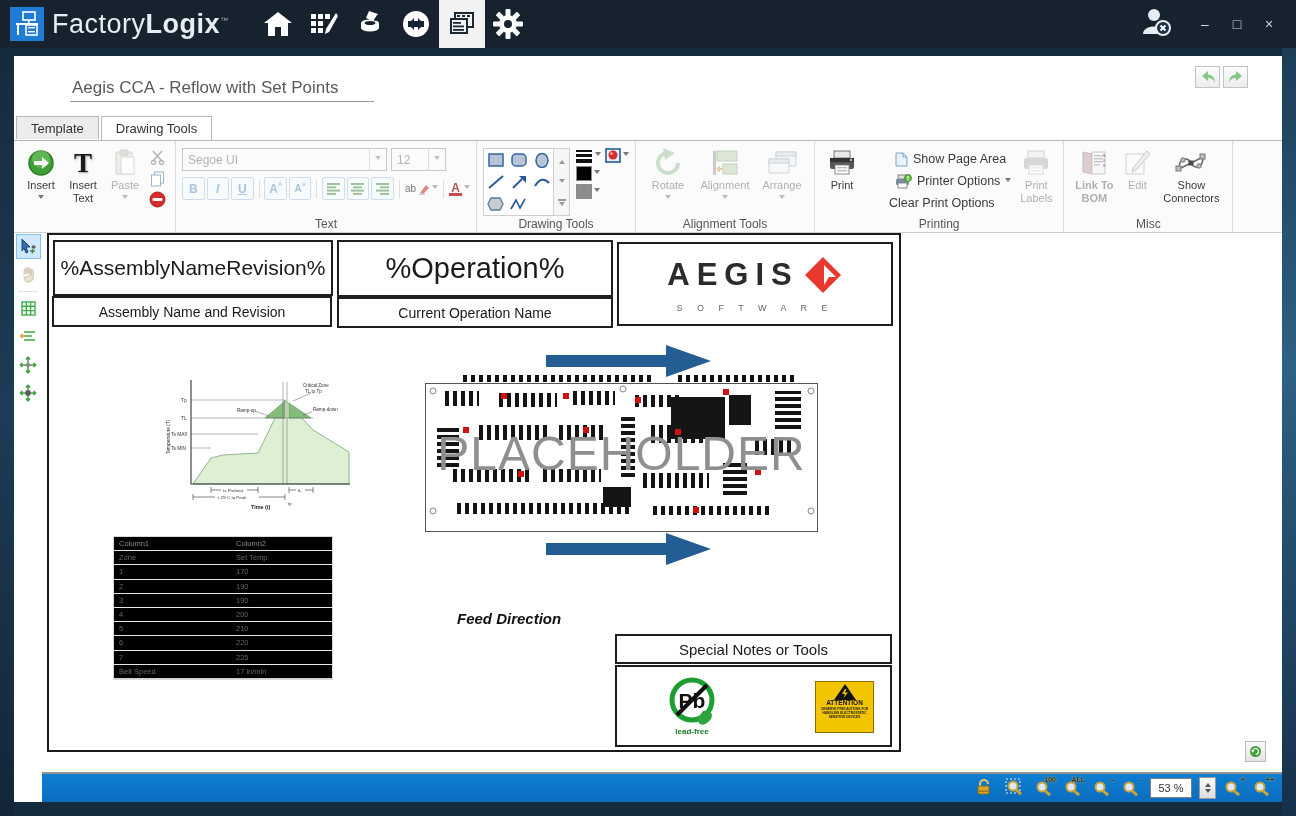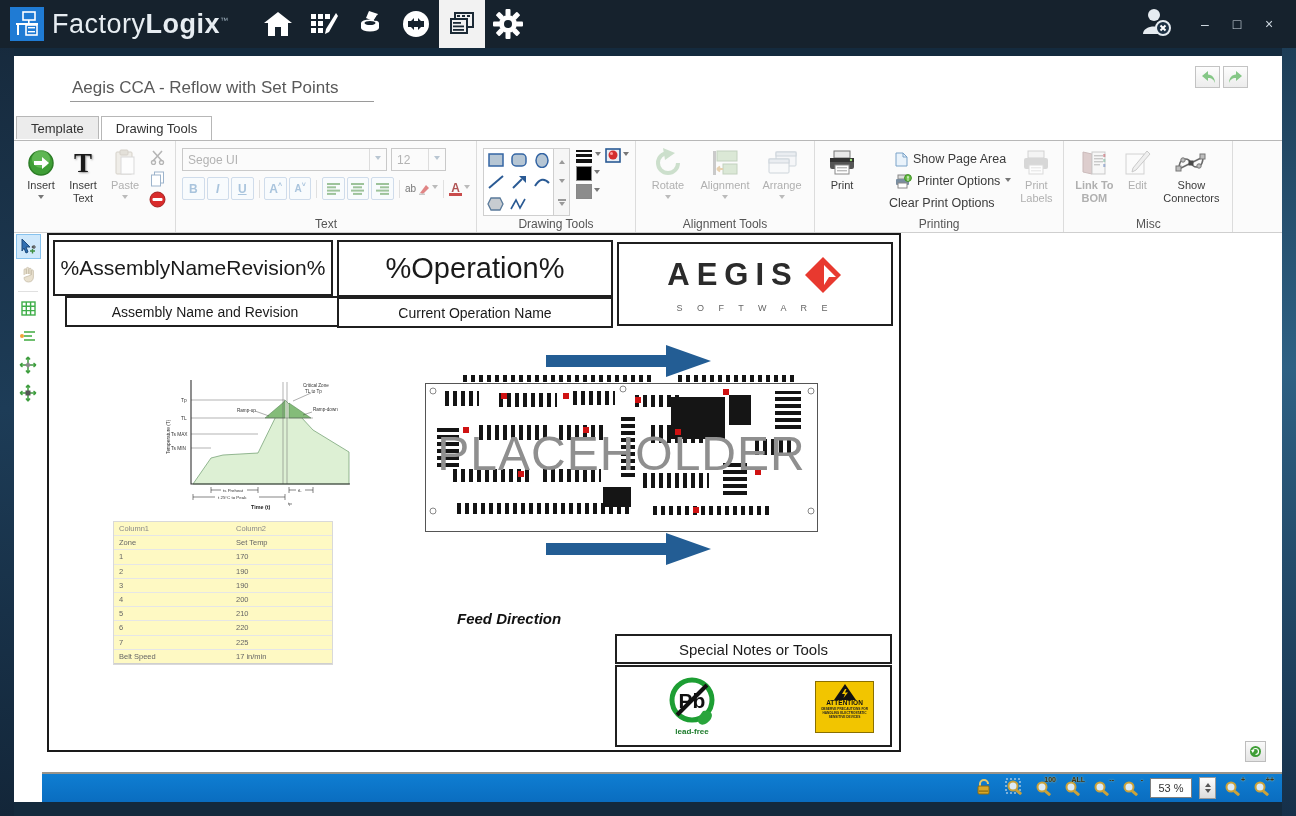--- a/index.html
+++ b/index.html
@@ -67,21 +67,21 @@
   .ltbtn{width:23px;height:23px;display:flex;align-items:center;justify-content:center;cursor:pointer;border:1px solid transparent;}
   .ltbtn.active{background:#cfe8fb;border-color:#86c2ee;}
   .lthr{width:20px;height:1px;background:#e0e0e0;margin:1px 0;}
   .canvas{flex:1;position:relative;background:#fff;}
   .page{position:absolute;left:5px;top:1px;width:850px;height:515px;border:2px solid #1a1a1a;}
   .obj{position:absolute;border:2px solid #1f1f1f;display:flex;align-items:center;justify-content:center;background:#fff;}
   .feed-arrow{position:absolute;width:165px;height:32px;}
   .feed-arrow .bar{position:absolute;left:0;top:10px;width:122px;height:12px;background:#235d94;}
   .feed-arrow .tip{position:absolute;left:120px;top:0;width:0;height:0;border-top:16px solid transparent;border-bottom:16px solid transparent;border-left:45px solid #235d94;}
   
-  .stable{position:absolute;left:64px;top:286px;width:218px;border:1px solid #d9d9d9;background:#fef9c3;font-size:7.5px;color:#666;}
+  .stable{position:absolute;left:64px;top:301px;width:218px;border:1px solid #d9d9d9;background:#000000;font-size:7.5px;color:#666;}
   .trow{display:flex;border-bottom:1px solid #e6e6e6;height:13.2px;align-items:center;}
   .trow:last-child{border-bottom:1px solid #cfcfcf;align-items:center;}
   .trow.thead{color:#8a8a8a;}
   .tcell{padding-left:5px;overflow:hidden;white-space:nowrap;}
   .tcell:first-child{width:112px;flex:none;}
   
   .pcb{position:absolute;left:374px;top:134px;width:397px;height:169px;}
   .pcb .board{position:absolute;inset:14px 2px 6px 2px;border:1px solid #555;background:#fff;}
   .pcb i{position:absolute;display:block;}
   .st{background:repeating-linear-gradient(90deg,#141414 0 4px,transparent 4px 8px);}
@@ -639,21 +639,21 @@
           </svg>
       </div>
     </div>
 
     <div class="canvas">
       <div class="page">
 
         <div class="obj" style="left:4px;top:5px;width:276px;height:52px;font-size:21px;color:#1a1a1a;">
             <span>%AssemblyNameRevision%</span>
           </div>
-        <div class="obj" style="left:16px;top:61px;width:276px;height:27px;font-size:14px;color:#1a1a1a;">
+        <div class="obj" style="left:3px;top:61px;width:276px;height:27px;font-size:14px;color:#1a1a1a;">
             <span>Assembly Name and Revision</span>
           </div>
         <div class="obj" style="left:288px;top:62px;width:272px;height:27px;font-size:14px;color:#1a1a1a;">
             <span>Current Operation Name</span>
           </div>
         <div class="obj" style="left:288px;top:5px;width:272px;height:53px;font-size:29px;color:#1a1a1a;">
             <span>%Operation%</span>
           </div>
 
         <div class="obj" style="left:568px;top:7px;width:272px;height:80px;">

